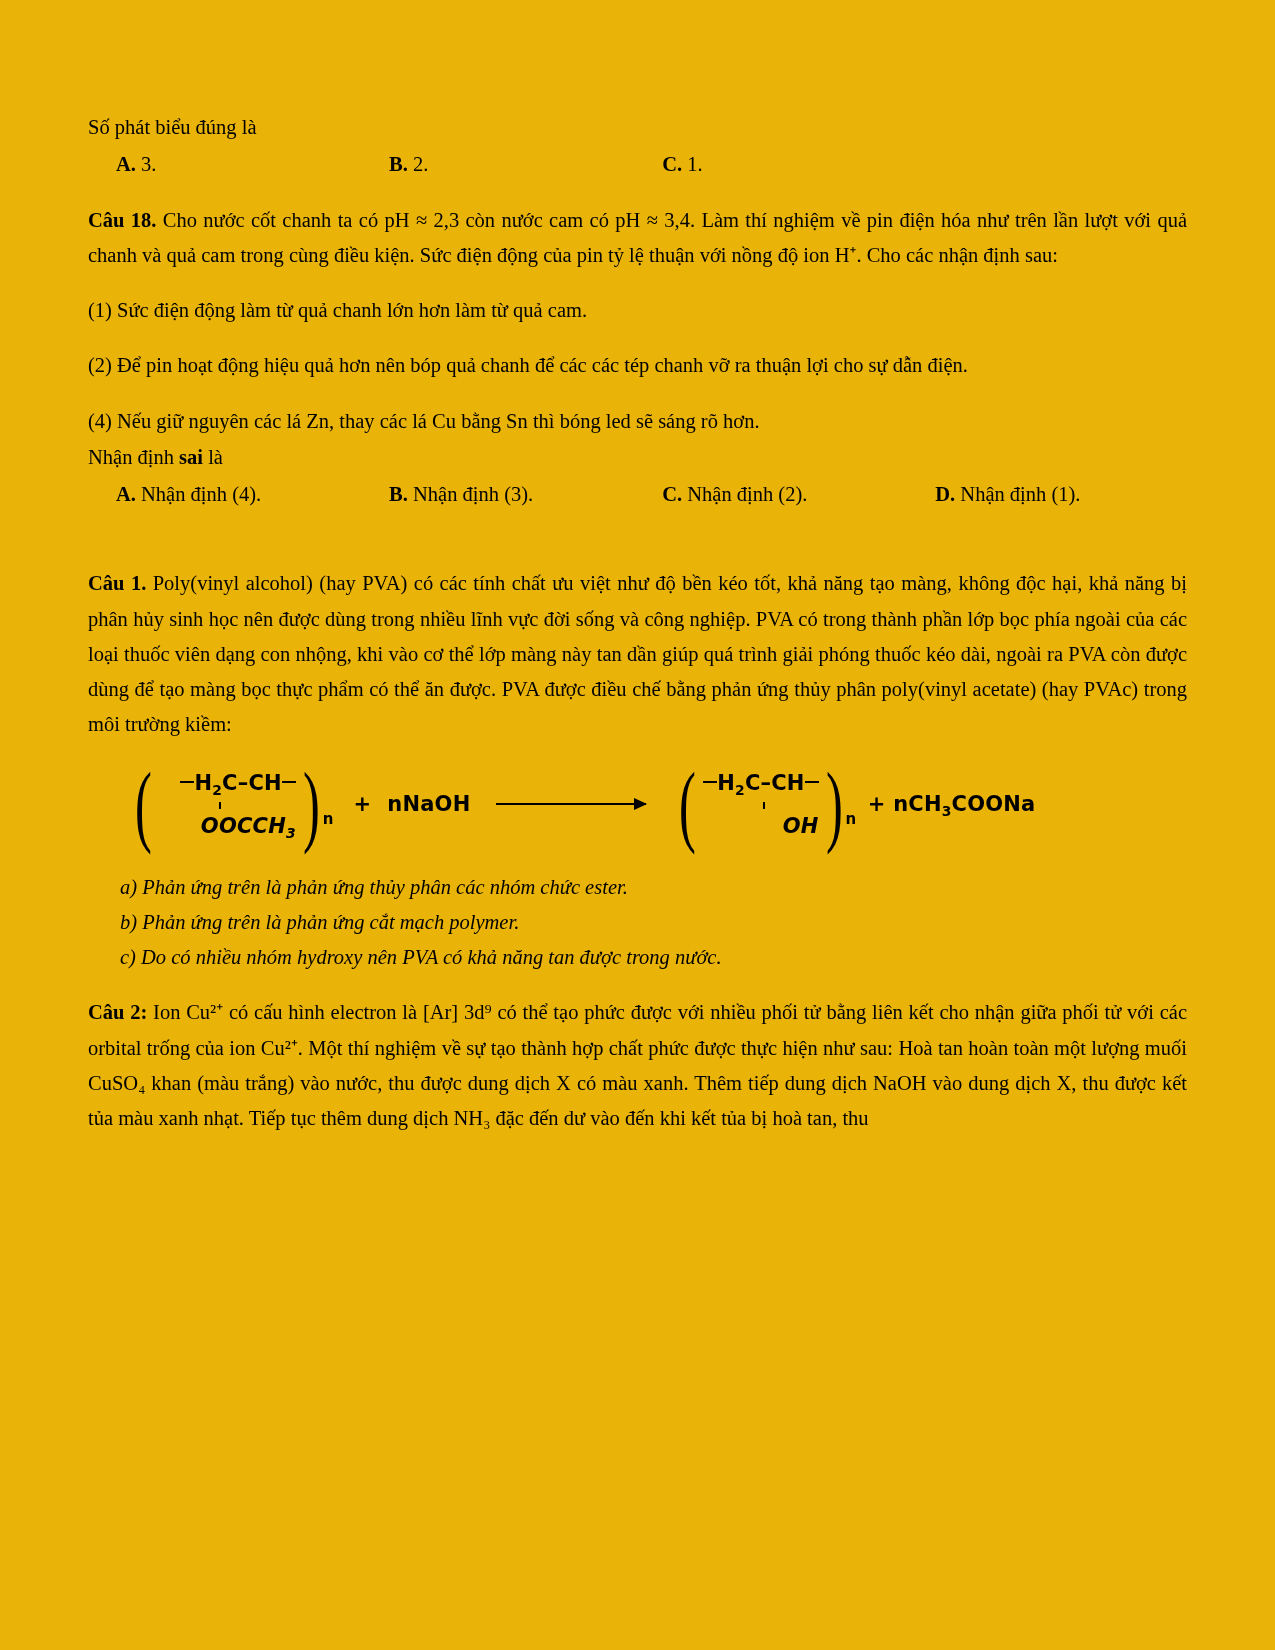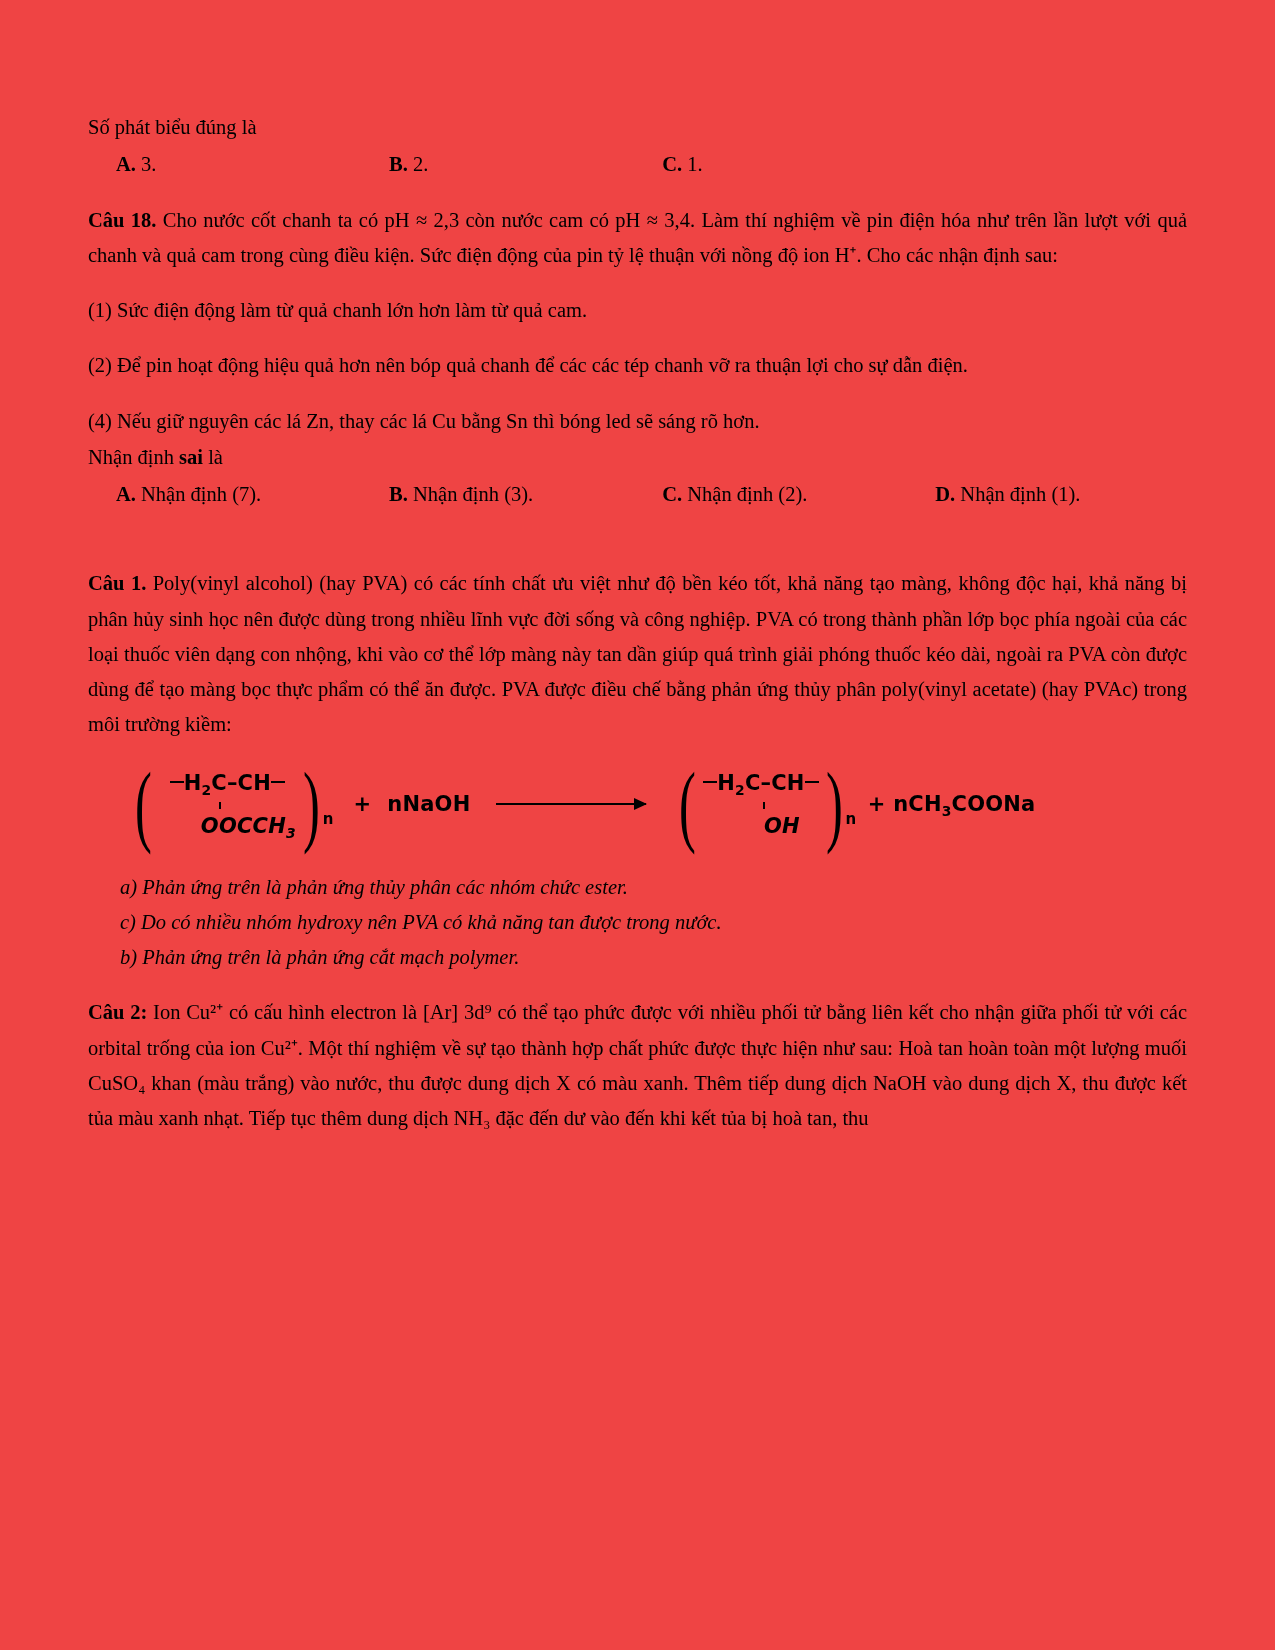--- a/index.html
+++ b/index.html
@@ -4,21 +4,21 @@
 <style>
   html, body {
     margin: 0;
     padding: 0;
     background: #ffffff;
   }
   .page {
     width: 1275px;
     height: 1650px;
     position: relative;
-    background: #ef4444;
+    background: #eab308;
     font-family: "Liberation Serif", serif;
     color: #000000;
     box-sizing: border-box;
     padding: 110px 88px 60px 88px;
     font-size: 20.5px;
     line-height: 1.72;
   }
   p {
     margin: 0 0 1px 0;
     text-align: justify;
@@ -71,21 +71,21 @@
   .paren {
     font-family: "Liberation Serif", serif;
     font-size: 92px;
     font-weight: 400;
     line-height: 0.62;
     transform: scaleX(0.55);
     display: inline-block;
   }
   .unit {
     display: inline-block;
-    text-align: center;
+    text-align: right;
     position: relative;
   }
   .unit .line1 {
     display: block;
     white-space: nowrap;
   }
   .unit .line2 {
     display: block;
     white-space: nowrap;
     padding-left: 42px;
@@ -149,21 +149,21 @@
 
   <p class="just"><span class="b">Câu 18.</span> <span>Cho nước cốt chanh ta có pH ≈ 2,3 còn nước cam có pH ≈ 3,4. Làm thí nghiệm về pin điện hóa như trên lần lượt với quả chanh và quả cam trong cùng điều kiện. Sức điện động của pin tỷ lệ thuận với nồng độ ion H⁺. Cho các nhận định sau:</span></p>
 
   <p class="just">(1) Sức điện động làm từ quả chanh lớn hơn làm từ quả cam.</p>
   <p class="just">(2) Để pin hoạt động hiệu quả hơn nên bóp quả chanh để các các tép chanh vỡ ra thuận lợi cho sự dẫn điện.</p>
   <p class="just">(4) Nếu giữ nguyên các lá Zn, thay các lá Cu bằng Sn thì bóng led sẽ sáng rõ hơn.</p>
 
   <p><span>Nhận định </span><span class="b">sai</span><span> là</span></p>
 
   <div class="opts">
-    <div class="opt"><span class="lab">A.</span> <span>Nhận định (7).</span></div>
+    <div class="opt"><span class="lab">A.</span> <span>Nhận định (4).</span></div>
     <div class="opt"><span class="lab">B.</span> <span>Nhận định (3).</span></div>
     <div class="opt"><span class="lab">C.</span> <span>Nhận định (2).</span></div>
     <div class="opt"><span class="lab">D.</span> <span>Nhận định (1).</span></div>
   </div>
 
   <div class="spacer-lg"></div>
 
 
   <p class="just"><span class="b">Câu 1.</span><span> Poly(vinyl alcohol) (hay PVA) có các tính chất ưu việt như độ bền kéo tốt, khả năng tạo màng, không độc hại, khả năng bị phân hủy sinh học nên được dùng trong nhiều lĩnh vực đời sống và công nghiệp. PVA có trong thành phần lớp bọc phía ngoài của các loại thuốc viên dạng con nhộng, khi vào cơ thể lớp màng này tan dần giúp quá trình giải phóng thuốc kéo dài, ngoài ra PVA còn được dùng để tạo màng bọc thực phẩm có thể ăn được. PVA được điều chế bằng phản ứng thủy phân poly(vinyl acetate) (hay PVAc) trong môi trường kiềm:</span></p>
 
@@ -192,18 +192,18 @@
         <span class="line2">OH</span>
       </span>
       <span class="paren">)</span>
       <span class="sub-n">n</span>
     </div>
 
     <span>&nbsp;+ nCH<sub>3</sub>COONa</span>
   </div>
 
   <p class="abcd-item">a) Phản ứng trên là phản ứng thủy phân các nhóm chức ester.</p>
+  <p class="abcd-item">b) Phản ứng trên là phản ứng cắt mạch polymer.</p>
   <p class="abcd-item">c) Do có nhiều nhóm hydroxy nên PVA có khả năng tan được trong nước.</p>
-  <p class="abcd-item">b) Phản ứng trên là phản ứng cắt mạch polymer.</p>
 
   <p class="just"><span class="b">Câu 2:</span><span> Ion Cu²⁺ có cấu hình electron là [Ar] 3d⁹ có thể tạo phức được với nhiều phối tử bằng liên kết cho nhận giữa phối tử với các orbital trống của ion Cu²⁺. Một thí nghiệm về sự tạo thành hợp chất phức được thực hiện như sau: Hoà tan hoàn toàn một lượng muối CuSO₄ khan (màu trắng) vào nước, thu được dung dịch X có màu xanh. Thêm tiếp dung dịch NaOH vào dung dịch X, thu được kết tủa màu xanh nhạt. Tiếp tục thêm dung dịch NH₃ đặc đến dư vào đến khi kết tủa bị hoà tan, thu</span></p>
 
 </div>
 
 </body></html>

